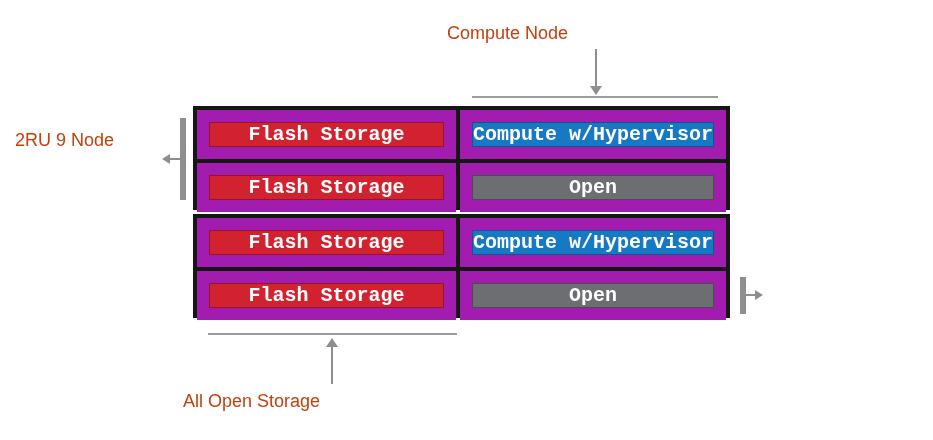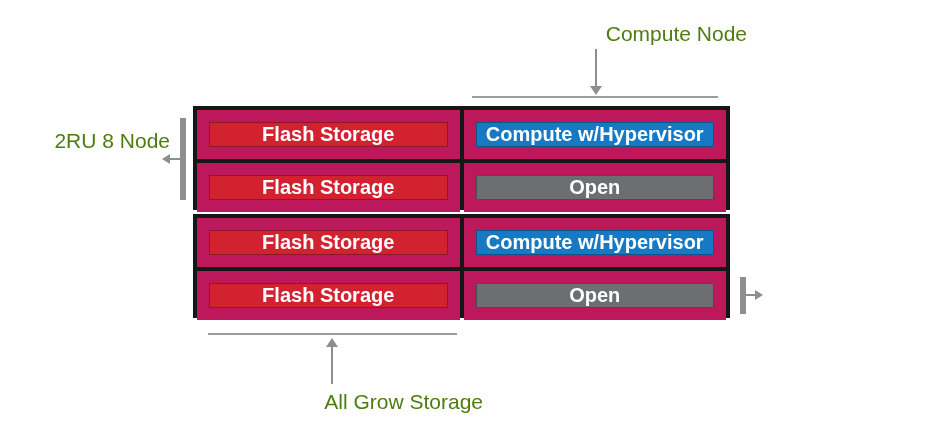--- a/index.html
+++ b/index.html
@@ -3,39 +3,39 @@
 <meta charset="utf-8">
 <style>
   html,body { margin:0; padding:0; background:#ffffff; }
   .canvas {
     position:relative; width:933px; height:440px; background:#ffffff;
     font-family:"Liberation Sans", sans-serif; color:#231f20; overflow:hidden;
   }
   .abs { position:absolute; }
 
   
-  .ann-label { text-align:right; font-size:21px; line-height:27px; color:#4d7c0f; }
+  .ann-label { text-align:left; font-size:18px; line-height:27px; color:#c2410c; }
 
   
   .thin-line { background:#9a9c9e; }
   .bar { background:#8c8e90; }
   .shaft { background:#8c8e90; }
   .head { width:0; height:0; }
   .head-down  { border-left:6px solid transparent; border-right:6px solid transparent; border-top:9px solid #8c8e90; }
   .head-up    { border-left:6px solid transparent; border-right:6px solid transparent; border-bottom:9px solid #8c8e90; }
   .head-left  { border-top:5px solid transparent; border-bottom:5px solid transparent; border-right:8px solid #8c8e90; }
   .head-right { border-top:5px solid transparent; border-bottom:5px solid transparent; border-left:8px solid #8c8e90; }
 
   
   .chassis {
     left:193px; width:537px; height:104px; box-sizing:border-box;
     background:#161616; padding:4px;
     display:grid; grid-template-columns:1fr 1fr; grid-template-rows:1fr 1fr; gap:4px;
   }
-  .bay { background:#be185d; padding:12px; display:flex; }
+  .bay { background:#a21caf; padding:12px; display:flex;font-family:Liberation Mono, monospace; }
   .node {
     flex:1; display:flex; align-items:center; justify-content:center;
     color:#ffffff; font-weight:bold; font-size:20px; white-space:nowrap;
     border:1px solid rgba(0,0,0,0.30); box-sizing:border-box;
   }
 </style>
 </head>
 <body>
 
 <div class="canvas">
@@ -72,27 +72,27 @@
     </div>
     <div class="bay">
       <div class="node" style="background-color: rgb(108, 110, 113);">Open</div>
     </div>
   </div>
 
   <div class="abs bar" style="left:180px; top:118px; width:6px; height:82px;"></div>
   <div class="abs shaft" style="left:170px; top:158px; width:10px; height:2px;"></div>
   <div class="abs head head-left" style="left:162px; top:154px;"></div>
   <div class="abs ann-label" style="left:15px; top:127px; width:155px;">
-    <div>2RU 8 Node</div>
+    <div>2RU 9 Node</div>
   </div>
 
   <div class="abs bar" style="left:740px; top:277px; width:6px; height:37px;"></div>
   <div class="abs shaft" style="left:746px; top:294px; width:9px; height:2px;"></div>
   <div class="abs head head-right" style="left:755px; top:290px;"></div>
   <div class="abs ann-label" style="left:763px; top:271px; width:160px;">
   </div>
 
   <div class="abs thin-line" style="left:208px; top:333px; width:249px; height:2px;"></div>
   <div class="abs head head-up" style="left:326px; top:338px;"></div>
   <div class="abs shaft" style="left:331px; top:347px; width:2px; height:37px;"></div>
-  <div class="abs ann-label" style="left:183px; top:388px; width:300px;">All Grow Storage</div>
+  <div class="abs ann-label" style="left:183px; top:388px; width:300px;">All Open Storage</div>
 
 </div>
 
 </body></html>

